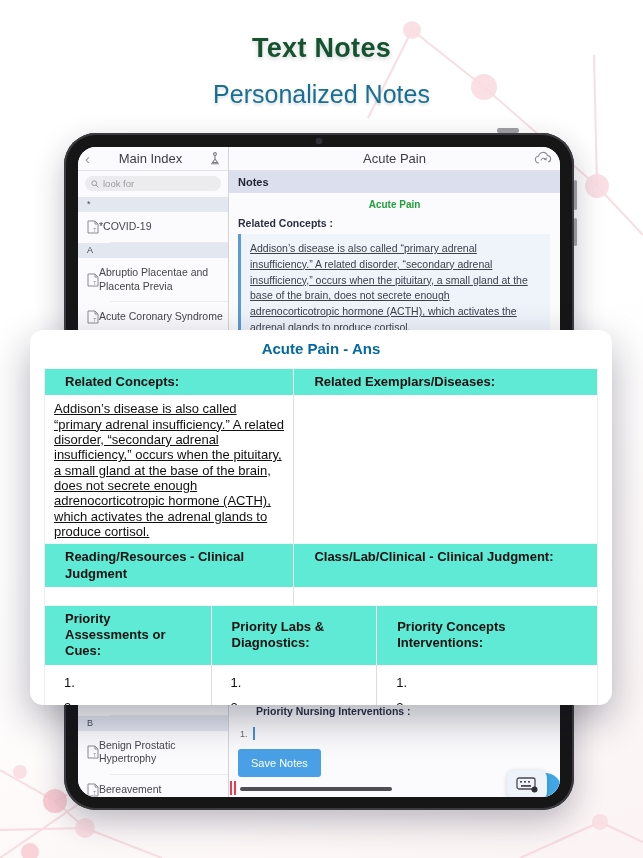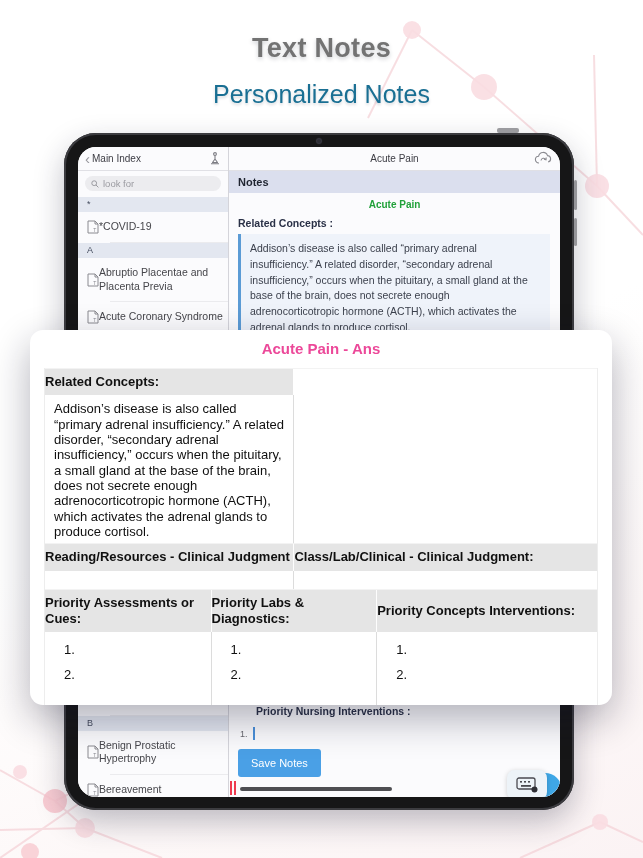--- a/index.html
+++ b/index.html
@@ -5,21 +5,21 @@
   html,body{margin:0;padding:0;}
   body{
     width:643px;height:858px;position:relative;overflow:hidden;
     font-family:"Liberation Sans",sans-serif;
     background:linear-gradient(155deg,#ffffff 50%,#fdf8f8 78%,#fbf3f4 100%);
   }
   .bg-net{position:absolute;inset:0;z-index:0;pointer-events:none;}
 
   
   .headline{position:absolute;top:33px;left:0;width:100%;text-align:center;z-index:1;}
-  .h-title{font-size:27px;font-weight:bold;color:#737373;letter-spacing:.3px;
+  .h-title{font-size:27px;font-weight:bold;color:#14532d;letter-spacing:.3px;
            text-shadow:0 2px 4px rgba(30,40,60,.22);}
   .h-sub{font-size:25px;font-weight:normal;color:#196f93;margin-top:16px;
          text-shadow:0 2px 3px rgba(30,40,60,.18);}
 
   
   .tablet{position:absolute;left:64px;top:133px;width:510px;height:677px;
           background:#161617;border-radius:32px;z-index:2;
           box-shadow:0 12px 30px rgba(30,30,55,.28), inset 0 0 0 2px #3c3c40;}
   .power-btn{position:absolute;top:-5px;left:433px;width:22px;height:5px;background:#9b9b9f;border-radius:2px;}
   .vol-btn{position:absolute;right:-3px;width:3px;background:#96969a;border-radius:2px;}
@@ -27,21 +27,21 @@
   .vol-btn.v2{top:85px;height:28px;}
   .camera{position:absolute;top:6px;left:50%;margin-left:-2px;width:4px;height:4px;border-radius:50%;
           background:#2c2c33;box-shadow:0 0 1px 1px #3a3a44;}
   .screen{position:absolute;left:14px;top:14px;width:482px;height:650px;background:#fbfbfd;
           border-radius:18px;overflow:hidden;display:flex;}
 
   
   .sidebar{width:150px;min-width:150px;border-right:1px solid #d4d4da;display:flex;flex-direction:column;background:#fbfbfd;}
   .tb{height:23px;display:flex;align-items:center;padding:0 7px;border-bottom:1px solid #e0e0e5;}
   .tb-back{font-size:15px;color:#96969c;line-height:1;margin-right:2px;}
-  .tb-title{flex:1;text-align:left;font-size:10px;color:#3d3d44;}
+  .tb-title{flex:1;text-align:center;font-size:13px;color:#3d3d44;}
   .icon-svg{display:block;}
   .search{margin:5px 7px 6px;height:15px;background:#ececef;border-radius:8px;display:flex;
           align-items:center;padding:0 6px;gap:4px;font-size:9.5px;color:#9b9ba1;}
   .sec-h{background:#e3e7f0;color:#454c5e;font-size:9px;padding:2px 9px;line-height:11px;}
   .sitem{display:flex;align-items:center;padding:8px 5px 8px 9px;font-size:10.5px;
          line-height:1.3;color:#46464b;}
   .sdiv{height:1px;background:#ebebee;margin-left:32px;}
   .side-bottom{margin-top:auto;margin-bottom:-8px;}
 
   
@@ -66,35 +66,35 @@
   .fab{position:absolute;right:-2px;bottom:-10px;width:34px;height:34px;border-radius:50%;
        background:#3fa7e6;z-index:2;}
   .kbd{position:absolute;right:13px;bottom:-3px;width:40px;height:30px;background:#edf3f8;
        border-radius:8px;box-shadow:0 1px 5px rgba(0,0,0,.18);display:flex;align-items:center;
        justify-content:center;z-index:3;}
 
   
   .card{position:absolute;left:30px;top:330px;width:582px;height:375px;background:#ffffff;
         border-radius:13px;box-shadow:0 14px 38px rgba(20,20,45,.32);z-index:10;
         padding:7px 14px 0;box-sizing:border-box;overflow:hidden;}
-  .card-title{text-align:center;color:#ec4899;font-weight:bold;font-size:15px;margin:3px 0 11px;}
+  .card-title{text-align:center;color:#0369a1;font-weight:bold;font-size:15px;margin:3px 0 11px;}
   .ctbl{font-size:13px;color:#101010;border-left:1px solid #ededed;border-right:1px solid #ededed;}
   .row2{display:grid;grid-template-columns:45% 55%;}
   .row3{display:grid;grid-template-columns:30% 30% 40%;}
-  .hcell{background:#e5e5e5;font-weight:bold;padding:5px 0;line-height:1.25;}
+  .hcell{background:#5eead4;font-weight:bold;padding:5px 20px;line-height:1.25;}
   .hrow{border-top:1px solid #f3f3f3;}
   .hcell + .hcell{border-left:1px solid #fdfdfd;}
   .bcell{padding:6px 9px;box-sizing:border-box;overflow:hidden;}
   .bcell + .bcell{border-left:1px solid #dcdcdc;}
   .b1 .bcell{height:148px;}
   .b2 .bcell{height:18px;padding:0;}
   .h3 .hcell{min-height:34px;display:flex;align-items:center;box-sizing:border-box;}
   .b3 .bcell{height:79px;padding-top:10px;}
   .numlist div{margin:0 0 10px 10px;}
-  .quote-text,.cell-text{letter-spacing:0;}
+  .quote-text,.cell-text{letter-spacing:0;text-decoration:underline;}
   .b1 .cell-text{line-height:1.18;}
 </style>
 </head>
 <body>
 
 <svg class="bg-net" width="643" height="858" viewBox="0 0 643 858">
   <g stroke="#f5d3d8" stroke-width="2" opacity="0.75">
     <line x1="368" y1="118" x2="412" y2="30"></line>
     <line x1="412" y1="30" x2="484" y2="87"></line>
     <line x1="484" y1="87" x2="597" y2="186"></line>
@@ -282,20 +282,21 @@
     </main>
   </div>
 </div>
 
 <div class="card">
   <div class="card-title">Acute Pain - Ans</div>
   <div class="ctbl">
 
     <div class="row2 hrow">
       <div class="hcell">Related Concepts:</div>
+      <div class="hcell">Related Exemplars/Diseases:</div>
     </div>
     <div class="row2 b1">
       <div class="bcell cell-text">Addison’s disease is also called “primary adrenal insufficiency.” A related disorder, “secondary adrenal insufficiency,” occurs when the pituitary, a small gland at the base of the brain, does not secrete enough adrenocorticotropic hormone (ACTH), which activates the adrenal glands to produce cortisol.</div>
       <div class="bcell"></div>
     </div>
 
     <div class="row2 hrow">
       <div class="hcell">Reading/Resources - Clinical Judgment</div>
       <div class="hcell">Class/Lab/Clinical - Clinical Judgment:</div>
     </div>

